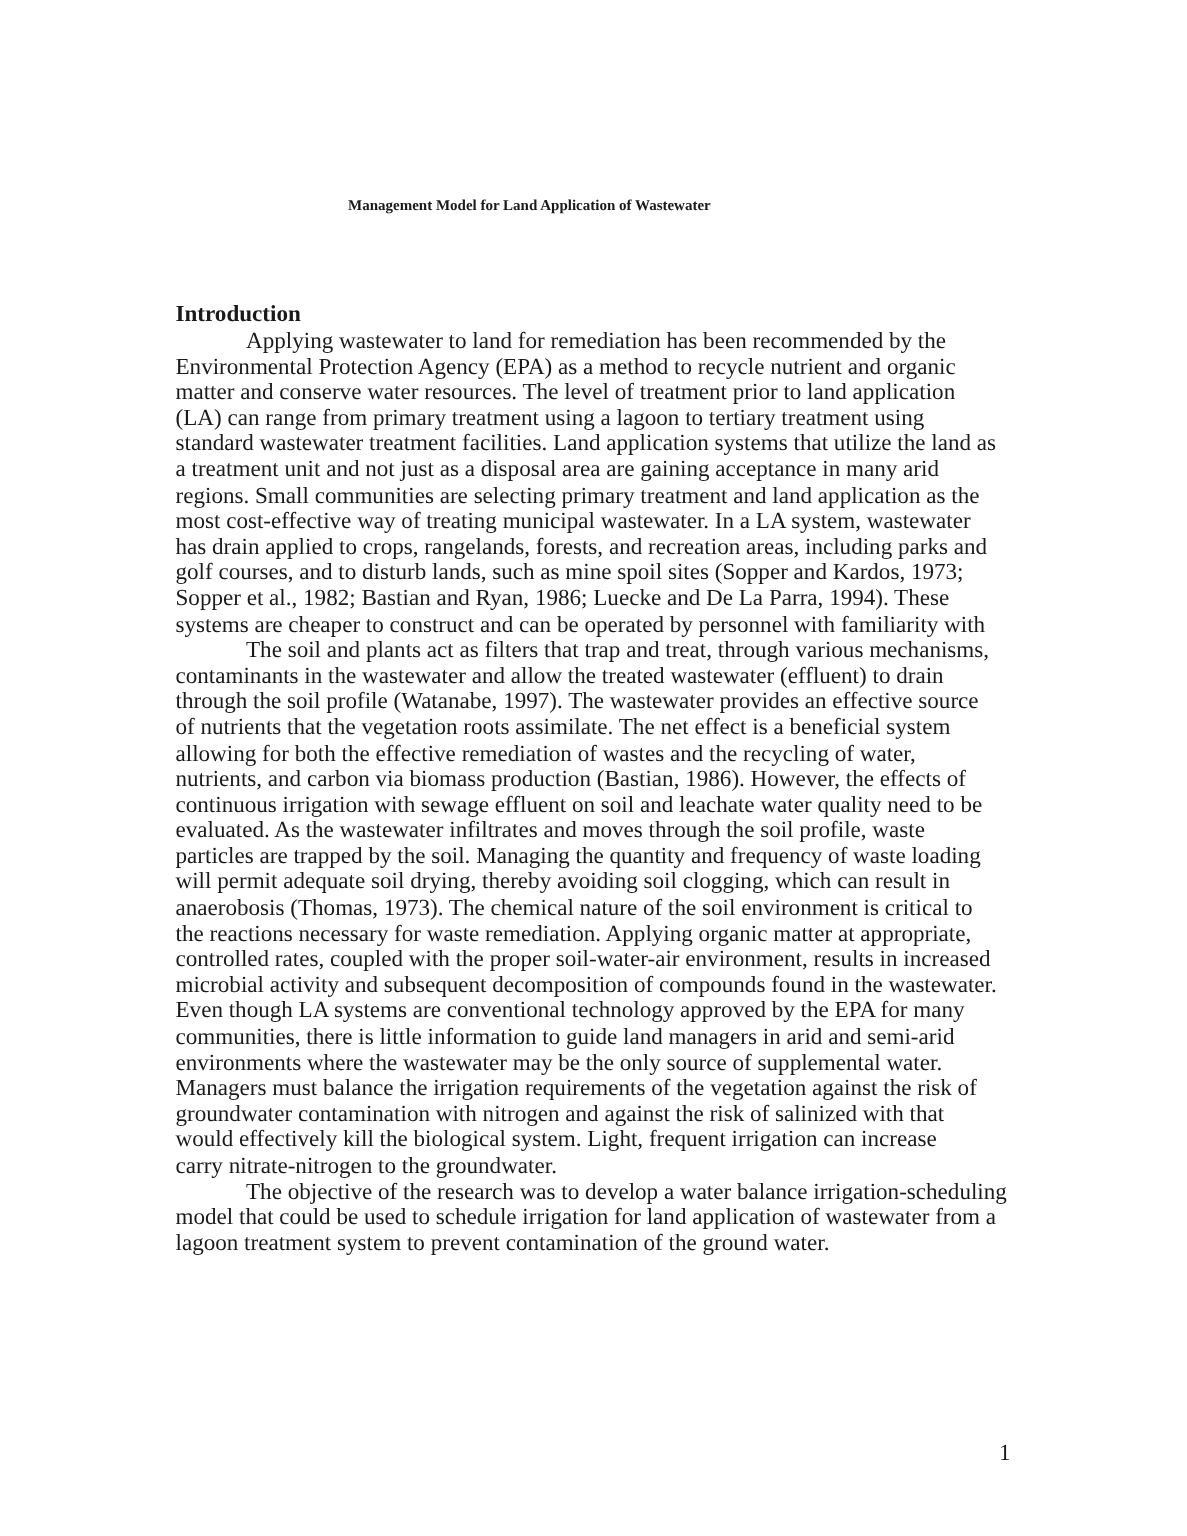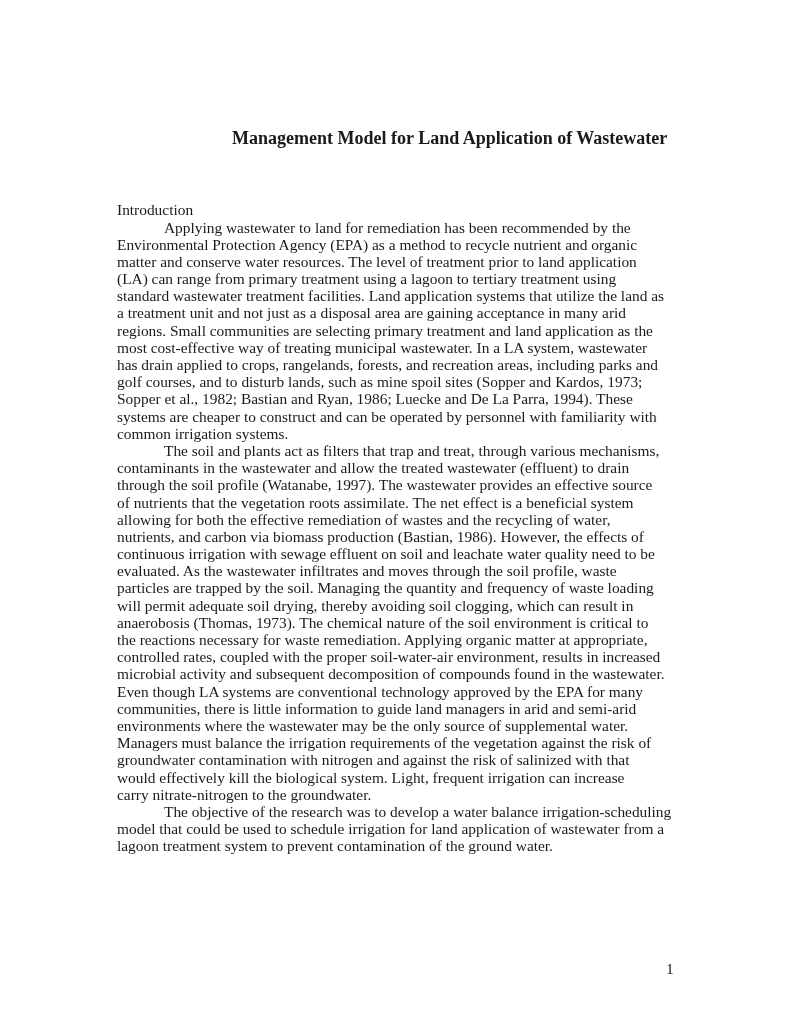--- a/index.html
+++ b/index.html
@@ -1,22 +1,22 @@
 <!DOCTYPE html>
 <html><head>
   <meta charset="utf-8">
   <style>
     html, body { margin: 0; padding: 0; background: #ffffff; }
     body { width: 791px; height: 1024px; position: relative; overflow: hidden; }
     .page { position: absolute; left: 0; top: 0; width: 791px; height: 1024px; background: #ffffff; color: #1a1a1a;
       font-family: "Liberation Serif", serif; }
     .title { position: absolute; left: 0; width: 791px; top: 129px; text-align: left; padding-left: 232px; box-sizing: border-box;
-      font-weight: bold; font-size: 18px; line-height: 18px; white-space: nowrap; }
+      font-weight: bold; font-size: 10px; line-height: 18px; white-space: nowrap; }
     .authors { position: absolute; left: 164px; top: 163px; font-weight: bold; font-size: 15.4px; line-height: 18px; white-space: nowrap; }
-    .heading { position: absolute; left: 117px; top: 201px; font-weight: normal; font-size: 15.4px; line-height: 18px; white-space: nowrap; }
+    .heading { position: absolute; left: 117px; top: 201px; font-weight: bold; font-size: 15.4px; line-height: 18px; white-space: nowrap; }
     .body { position: absolute; left: 117px; top: 218.5px; width: 570px; }
     .line { font-size: 15.4px; line-height: 17.2px; height: 17.2px; white-space: nowrap; }
     .indent { padding-left: 47px; }
     .pagenum { position: absolute; left: 666px; top: 960px; font-size: 15.4px; line-height: 18px; }
   </style>
 </head>
 <body>
 
 <div class="page">
   <div class="title">Management Model for Land Application of Wastewater</div>
@@ -27,21 +27,20 @@
       <div class="line">matter and conserve water resources. The level of treatment prior to land application</div>
       <div class="line">(LA) can range from primary treatment using a lagoon to tertiary treatment using</div>
       <div class="line">standard wastewater treatment facilities. Land application systems that utilize the land as</div>
       <div class="line">a treatment unit and not just as a disposal area are gaining acceptance in many arid</div>
       <div class="line">regions.  Small communities are selecting primary treatment and land application as the</div>
       <div class="line">most cost-effective way of treating municipal wastewater.  In a LA system, wastewater</div>
       <div class="line">has drain applied to crops, rangelands, forests, and recreation areas, including parks and</div>
       <div class="line">golf courses, and to disturb lands, such as mine spoil sites (Sopper and Kardos, 1973;</div>
       <div class="line">Sopper et al., 1982; Bastian and Ryan, 1986; Luecke and De La Parra, 1994). These</div>
       <div class="line">systems are cheaper to construct and can be operated by personnel with familiarity with</div>
-      <div class="line">common irrigation systems.</div>
       <div class="line indent">The soil and plants  act as filters that trap and treat, through various mechanisms,</div>
       <div class="line">contaminants in the wastewater and allow the treated wastewater (effluent) to drain</div>
       <div class="line">through the soil profile (Watanabe, 1997).  The wastewater provides an effective source</div>
       <div class="line">of nutrients that the vegetation roots assimilate.  The net effect is a beneficial system</div>
       <div class="line">allowing for both the effective remediation of wastes and the recycling of water,</div>
       <div class="line">nutrients, and carbon via biomass production (Bastian, 1986).  However, the effects of</div>
       <div class="line">continuous irrigation with sewage effluent on soil and leachate water quality need to be</div>
       <div class="line">evaluated. As the wastewater infiltrates and moves through the soil profile, waste</div>
       <div class="line">particles are trapped by the soil. Managing the quantity and frequency of waste loading</div>
       <div class="line">will permit adequate soil drying, thereby avoiding soil clogging, which can result in</div>

